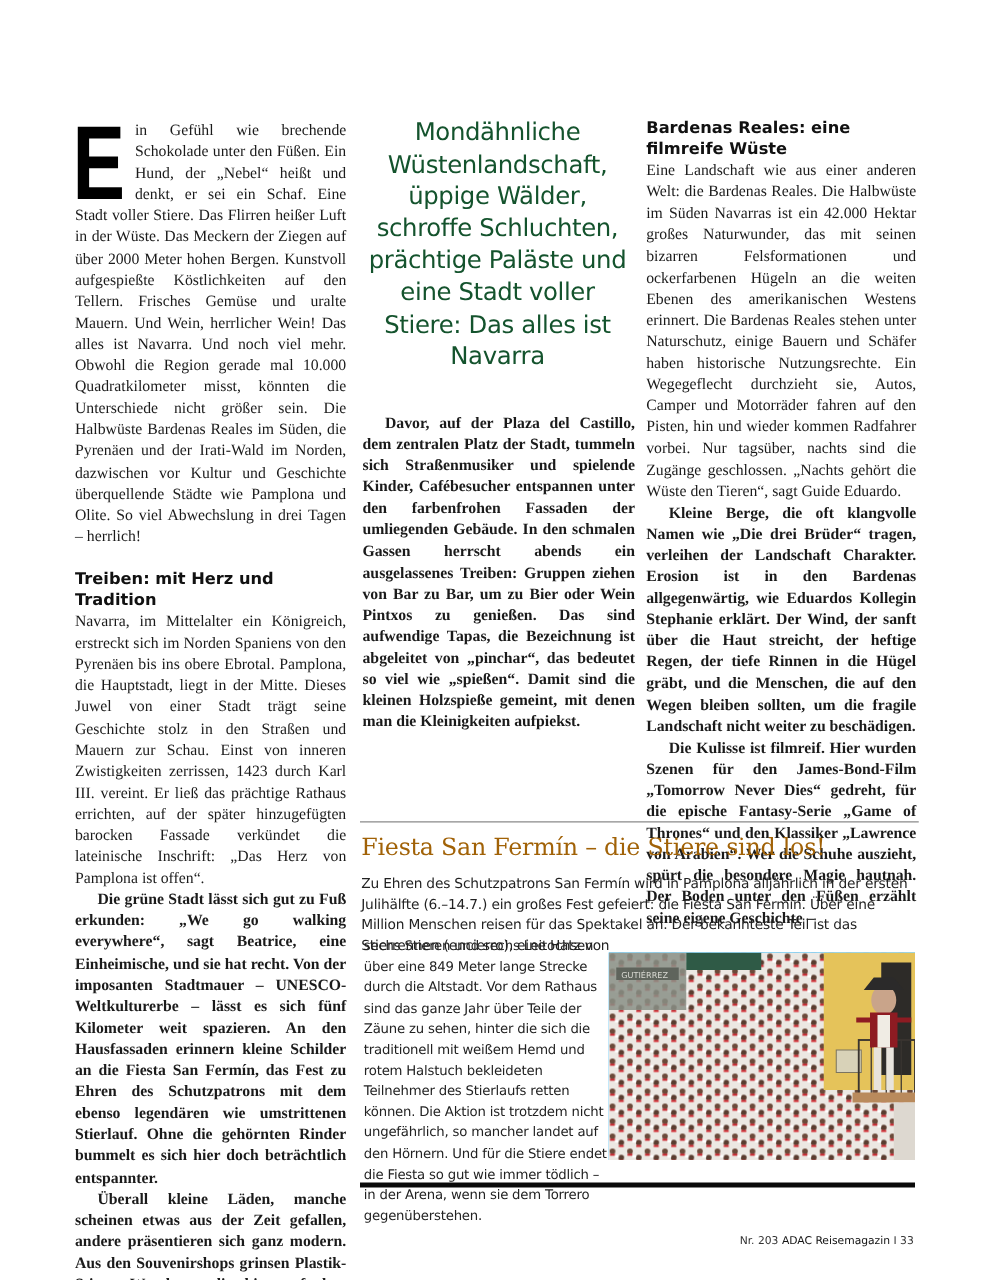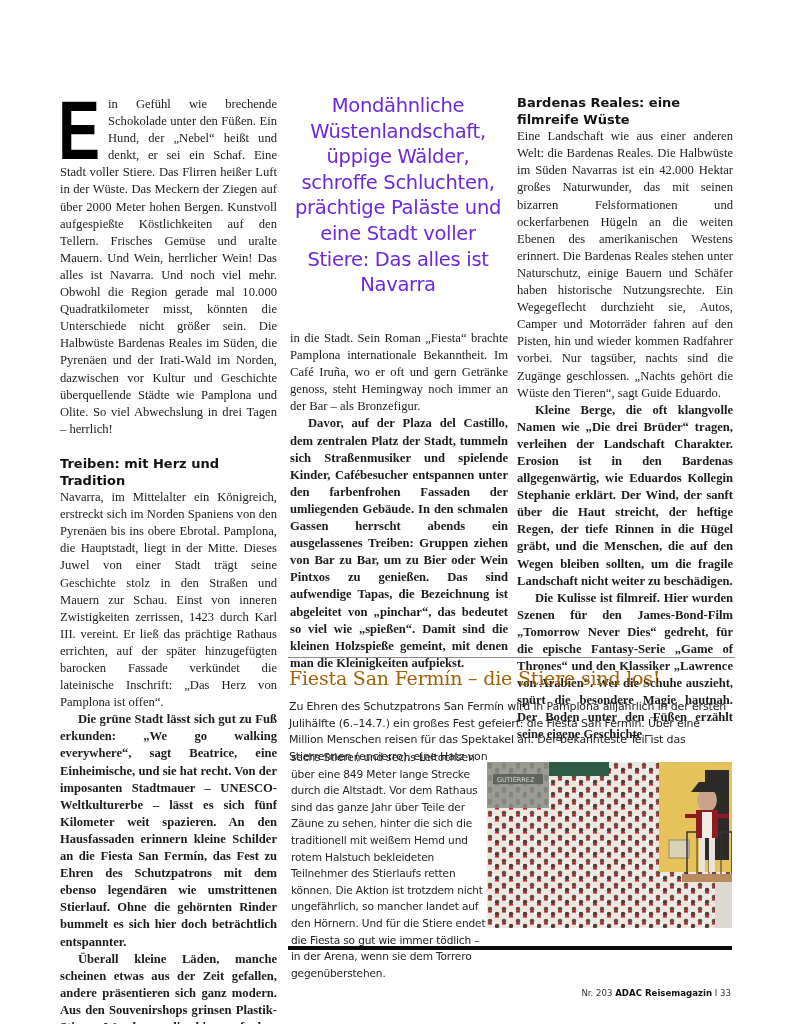--- a/index.html
+++ b/index.html
@@ -5,47 +5,46 @@
   html, body { margin: 0; padding: 0; background: #ffffff; }
   body { width: 791px; height: 1024px; position: relative; overflow: hidden; color: #1a1a1a; }
   .col { position: absolute; font-family: "Liberation Serif", "DejaVu Serif", serif; font-size: 12.6px; line-height: 17.1px; text-align: justify; hyphens: manual; color: #1b1b1b; }
   .col p { margin: 0; }
   .col p.indent { text-indent: 18px; font-weight: bold; }
   .col h3 { margin: 0; font-family: "DejaVu Sans", "Liberation Sans", sans-serif; font-size: 13px; font-weight: bold; line-height: 17.1px; color: #111; text-align: left; }
   #col1 { left: 60px; top: 96px; width: 217px; }
   #col2 { left: 290px; top: 330px; width: 218px; }
   #col3 { left: 517px; top: 94px; width: 216px; }
   .dropcap { float: left; font-family: "Liberation Sans", "DejaVu Sans", sans-serif; font-weight: bold; font-size: 84px; line-height: 64px; height: 64px; margin: 2px 6px 0 -2px; color: #000; transform: scaleX(0.75); transform-origin: left top; width: 44px; }
-  #pullquote { position: absolute; left: 288px; top: 93px; width: 220px; text-align: center; font-family: "DejaVu Sans", "Liberation Sans", sans-serif; font-size: 19.5px; line-height: 25.6px; color: #6d28d9; letter-spacing: -0.3px; }
+  #pullquote { position: absolute; left: 288px; top: 93px; width: 220px; text-align: center; font-family: "DejaVu Sans", "Liberation Sans", sans-serif; font-size: 19.5px; line-height: 25.6px; color: #14532d; letter-spacing: -0.3px; }
   #rule-thin { position: absolute; left: 288px; top: 657px; width: 447px; height: 1px; background: #8a8a8a; }
   #fiesta-title { position: absolute; left: 289px; top: 665px; width: 450px; font-family: "DejaVu Serif", "Liberation Serif", serif; font-weight: normal; font-size: 19px; line-height: 26px; color: #a16207; letter-spacing: -0.2px; }
   #fiesta-intro { position: absolute; left: 289px; top: 699px; width: 446px; font-family: "DejaVu Sans", "Liberation Sans", sans-serif; font-size: 11px; line-height: 16.6px; color: #222; letter-spacing: -0.15px; }
   #fiesta-body { position: absolute; left: 291px; top: 749px; width: 200px; font-family: "DejaVu Sans", "Liberation Sans", sans-serif; font-size: 10.6px; line-height: 16.6px; color: #222; letter-spacing: -0.15px; }
   #photo { position: absolute; left: 487px; top: 762px; width: 245px; height: 166px; overflow: hidden; background: #0ea5e9; }
   #rule-thick { position: absolute; left: 288px; top: 946px; width: 444px; height: 4px; background: #0a0a0a; }
   #footer { position: absolute; right: 60px; top: 988px; font-family: "DejaVu Sans", "Liberation Sans", sans-serif; font-size: 8.6px; color: #333; }
-  #footer b { font-weight: bold; color: #111; }
+  #footer b { font-weight: normal; color: #111; }
 </style>
 </head>
 <body>
 
 <div id="col1" class="col">
   <p><span class="dropcap">E</span><span>in Gefühl wie brechende Schokolade unter den Füßen. Ein Hund, der „Nebel“ heißt und denkt, er sei ein Schaf. Eine Stadt voller Stiere. Das Flirren heißer Luft in der Wüste. Das Meckern der Ziegen auf über 2000 Meter hohen Bergen. Kunstvoll aufgespießte Köstlichkeiten auf den Tellern. Frisches Gemüse und uralte Mauern. Und Wein, herrlicher Wein! Das alles ist Navarra. Und noch viel mehr. Obwohl die Region gerade mal 10.000 Quadratkilometer misst, könnten die Unterschiede nicht größer sein. Die Halbwüste Bardenas Reales im Süden, die Pyrenäen und der Irati-Wald im Norden, dazwischen vor Kultur und Geschichte überquellende Städte wie Pamplona und Olite. So viel Abwechslung in drei Tagen – herrlich!</span></p>
   <div style="height:17px"></div>
   <h3>Treiben: mit Herz und Tradition</h3>
   <p>Navarra, im Mittelalter ein Königreich, erstreckt sich im Norden Spaniens von den Pyrenäen bis ins obere Ebrotal. Pamplona, die Hauptstadt, liegt in der Mitte. Dieses Juwel von einer Stadt trägt seine Geschichte stolz in den Straßen und Mauern zur Schau. Einst von inneren Zwistigkeiten zerrissen, 1423 durch Karl III. vereint. Er ließ das prächtige Rathaus errichten, auf der später hinzugefügten barocken Fassade verkündet die lateinische Inschrift: „Das Herz von Pamplona ist offen“.</p>
   <p class="indent">Die grüne Stadt lässt sich gut zu Fuß erkunden: „We go walking everywhere“, sagt Beatrice, eine Einheimische, und sie hat recht. Von der imposanten Stadtmauer – UNESCO-Weltkulturerbe – lässt es sich fünf Kilometer weit spazieren. An den Hausfassaden erinnern kleine Schilder an die Fiesta San Fermín, das Fest zu Ehren des Schutzpatrons mit dem ebenso legendären wie umstrittenen Stierlauf. Ohne die gehörnten Rinder bummelt es sich hier doch beträchtlich entspannter.</p>
   <p class="indent">Überall kleine Läden, manche scheinen etwas aus der Zeit gefallen, andere präsentieren sich ganz modern. Aus den Souvenirshops grinsen Plastik-Stiere. Wanderer, die hier auf dem Jakobsweg pilgern, finden in Spezialgeschäften die passende Ausrüstung, vom Schuh bis zum Blasenpflaster.</p>
 
 </div>
 
 <div id="pullquote">Mondähnliche Wüstenlandschaft, üppige Wälder, schroffe Schluchten, prächtige Paläste und eine Stadt voller Stiere: Das alles ist Navarra</div>
 
 <div id="col2" class="col">
-  <p>in die Stadt. Sein Roman „Fiesta“ brachte Pamplona internationale Bekanntheit. Im Café Iruña, wo er oft und gern Getränke genoss, steht Hemingway noch immer an der Bar – als Bronzefigur.</p>
   <p class="indent">Davor, auf der Plaza del Castillo, dem zentralen Platz der Stadt, tummeln sich Straßenmusiker und spielende Kinder, Cafébesucher entspannen unter den farbenfrohen Fassaden der umliegenden Gebäude. In den schmalen Gassen herrscht abends ein ausgelassenes Treiben: Gruppen ziehen von Bar zu Bar, um zu Bier oder Wein Pintxos zu genießen. Das sind aufwendige Tapas, die Bezeichnung ist abgeleitet von „pinchar“, das bedeutet so viel wie „spießen“. Damit sind die kleinen Holzspieße gemeint, mit denen man die Kleinigkeiten aufpiekst.</p>
 </div>
 
 <div id="col3" class="col">
   <h3>Bardenas Reales: eine filmreife Wüste</h3>
   <p>Eine Landschaft wie aus einer anderen Welt: die Bardenas Reales. Die Halbwüste im Süden Navarras ist ein 42.000 Hektar großes Naturwunder, das mit seinen bizarren Felsformationen und ockerfarbenen Hügeln an die weiten Ebenen des amerikanischen Westens erinnert. Die Bardenas Reales stehen unter Naturschutz, einige Bauern und Schäfer haben historische Nutzungsrechte. Ein Wegegeflecht durchzieht sie, Autos, Camper und Motorräder fahren auf den Pisten, hin und wieder kommen Radfahrer vorbei. Nur tagsüber, nachts sind die Zugänge geschlossen. „Nachts gehört die Wüste den Tieren“, sagt Guide Eduardo.</p>
   <p class="indent">Kleine Berge, die oft klangvolle Namen wie „Die drei Brüder“ tragen, verleihen der Landschaft Charakter. Erosion ist in den Bardenas allgegenwärtig, wie Eduardos Kollegin Stephanie erklärt. Der Wind, der sanft über die Haut streicht, der heftige Regen, der tiefe Rinnen in die Hügel gräbt, und die Menschen, die auf den Wegen bleiben sollten, um die fragile Landschaft nicht weiter zu beschädigen.</p>
   <p class="indent">Die Kulisse ist filmreif. Hier wurden Szenen für den James-Bond-Film „Tomorrow Never Dies“ gedreht, für die epische Fantasy-Serie „Game of Thrones“ und den Klassiker „Lawrence von Arabien“. Wer die Schuhe auszieht, spürt die besondere Magie hautnah. Der Boden unter den Füßen erzählt seine eigene Geschichte –</p>
 </div>
 

